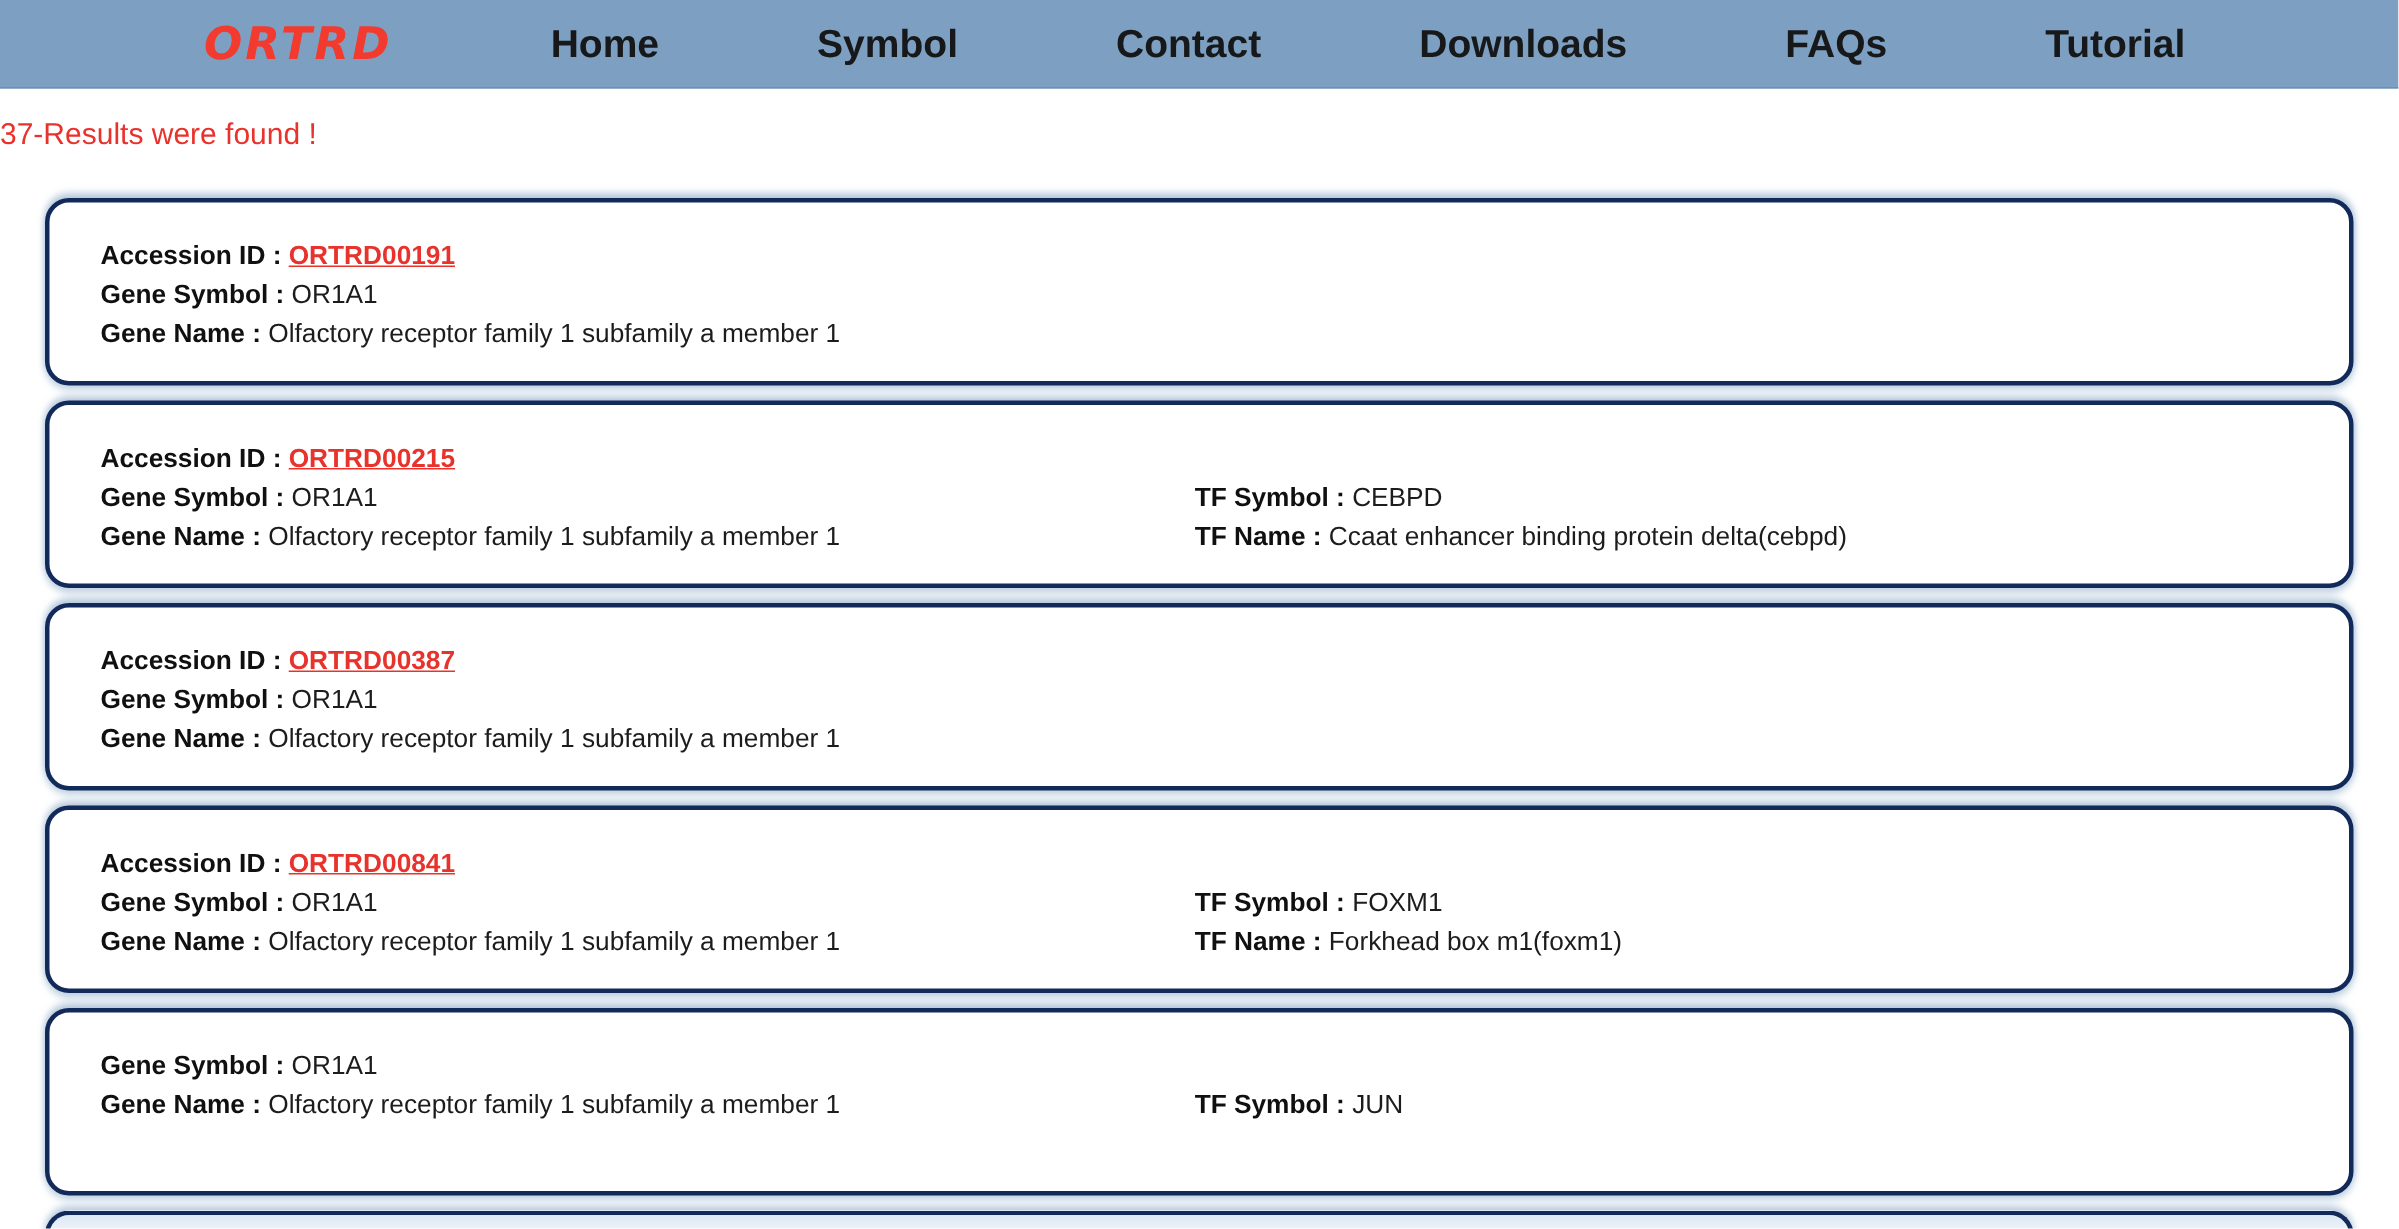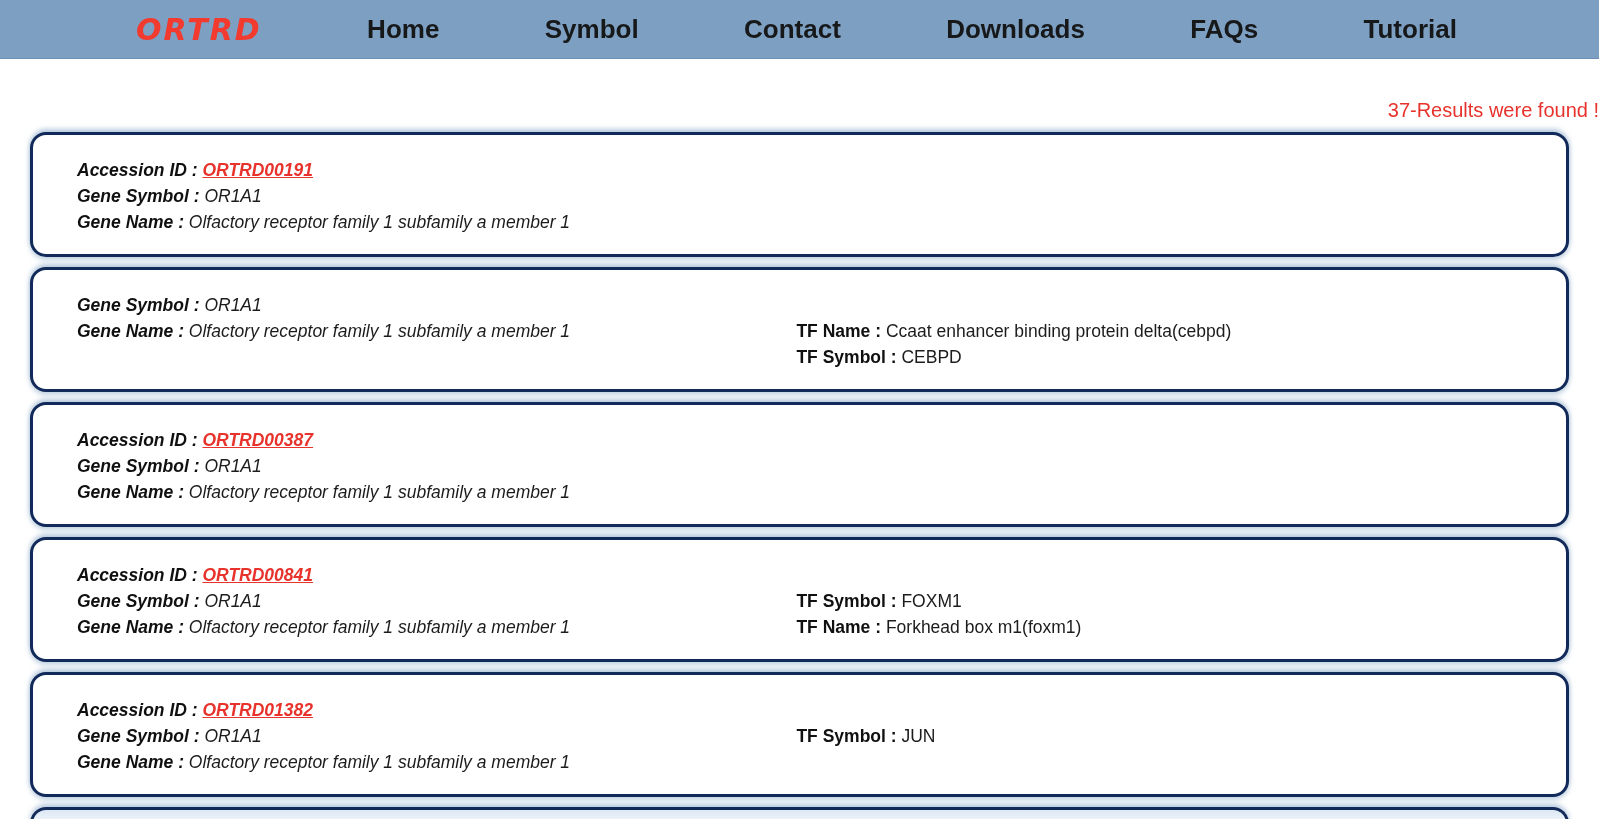--- a/index.html
+++ b/index.html
@@ -18,35 +18,35 @@
     font-size: 30px; font-weight: bold; font-style: italic;
     color: #f23a2e; letter-spacing: 2px; cursor: pointer;
   }
   .nav-link {
     font-size: 26px; font-weight: 600; color: #17181a; text-decoration: none;
     cursor: pointer;
   }
 
   
   .banner {
-    padding-top: 40px; text-align: right;
+    padding-top: 20px; text-align: left;
     font-size: 20px; color: #e8322c; height: 60px;
   }
 
   
   .cards { margin-top: 13px; }
   .card {
     height: 125px; margin: 0 30px 10px 30px;
     border: 3px solid #122a5a; border-radius: 16px;
     background: #ffffff;
     box-shadow: 0 -3px 5px rgba(125,159,193,.55), 0 3px 5px rgba(125,159,193,.45);
     display: grid; grid-template-columns: 49.8% 50.2%;
     padding-top: 22px;
   }
-  .col-left  { padding-left: 44px; font-style: italic; }
+  .col-left  { padding-left: 34px; }
   .col-right { padding-left: 0; }
   .row { font-size: 17.5px; line-height: 26px; color: #1c1c1c; white-space: nowrap; }
   .row b { color: #101010; }
   .spacer-row { height: 26px; }
   .acc-link {
     color: #e8322c; font-weight: bold; text-decoration: underline; cursor: pointer;
   }
 
   
   .card-partial {
@@ -91,33 +91,36 @@
         </div>
         <div class="row">
           <b>Gene Name : </b><span>Olfactory receptor family 1 subfamily a member 1</span>
         </div>
       </div>
     </div>
 
     <div class="card">
       <div class="col-left">
         <div class="row">
+          <b>Accession ID : </b><a class="acc-link">ORTRD00215</a>
+        </div>
+        <div class="row">
           <b>Gene Symbol : </b><span>OR1A1</span>
         </div>
         <div class="row">
           <b>Gene Name : </b><span>Olfactory receptor family 1 subfamily a member 1</span>
         </div>
       </div>
       <div class="col-right">
         <div class="spacer-row"></div>
         <div class="row">
-          <b>TF Name : </b><span>Ccaat enhancer binding protein delta(cebpd)</span>
+          <b>TF Symbol : </b><span>CEBPD</span>
         </div>
         <div class="row">
-          <b>TF Symbol : </b><span>CEBPD</span>
+          <b>TF Name : </b><span>Ccaat enhancer binding protein delta(cebpd)</span>
         </div>
       </div>
     </div>
 
     <div class="card">
       <div class="col-left">
         <div class="row">
           <b>Accession ID : </b><a class="acc-link">ORTRD00387</a>
         </div>
         <div class="row">
@@ -148,23 +151,20 @@
         </div>
         <div class="row">
           <b>TF Name : </b><span>Forkhead box m1(foxm1)</span>
         </div>
       </div>
     </div>
 
     <div class="card">
       <div class="col-left">
         <div class="row">
-          <b>Accession ID : </b><a class="acc-link">ORTRD01382</a>
-        </div>
-        <div class="row">
           <b>Gene Symbol : </b><span>OR1A1</span>
         </div>
         <div class="row">
           <b>Gene Name : </b><span>Olfactory receptor family 1 subfamily a member 1</span>
         </div>
       </div>
       <div class="col-right">
         <div class="spacer-row"></div>
         <div class="row">
           <b>TF Symbol : </b><span>JUN</span>

